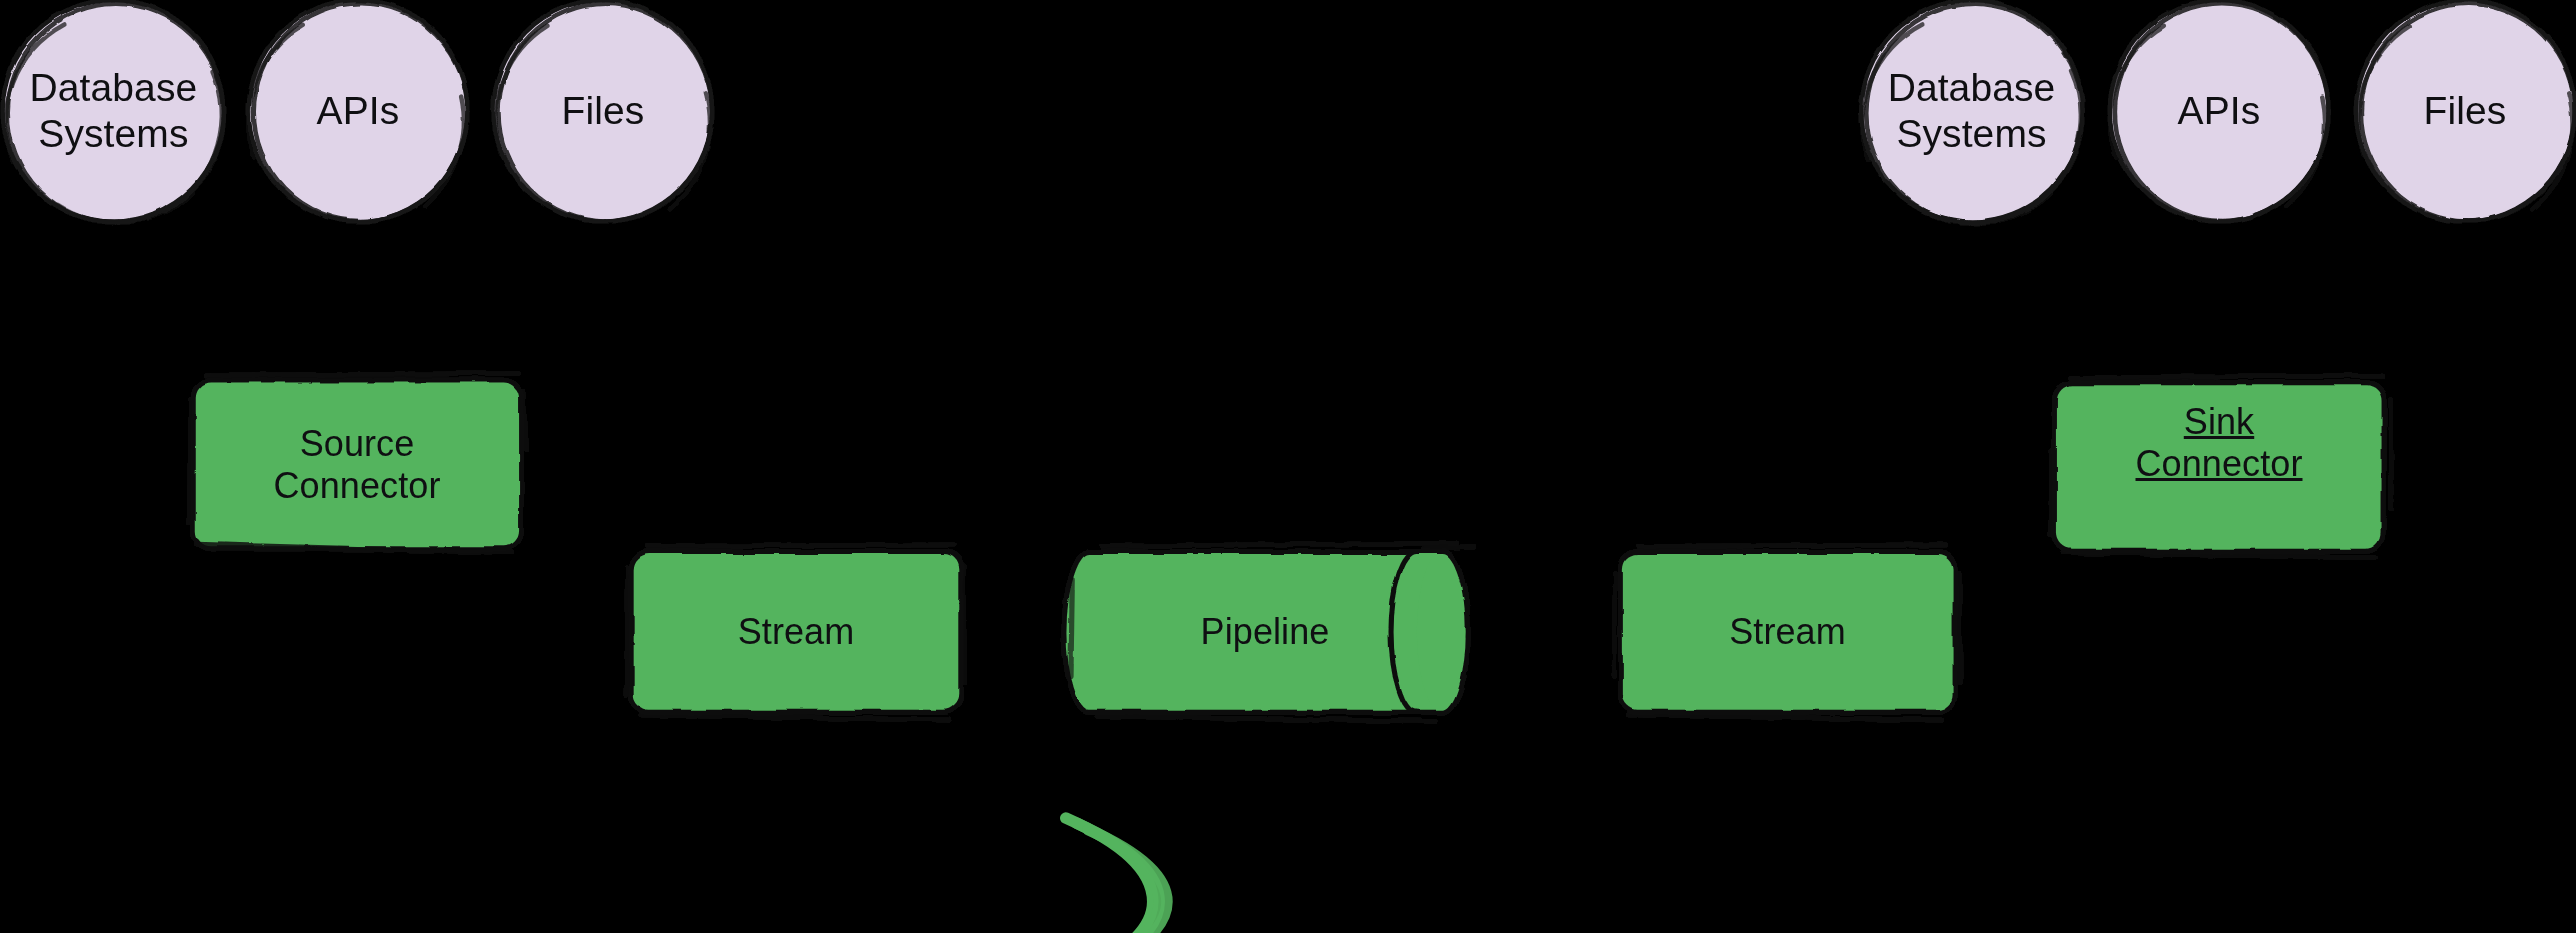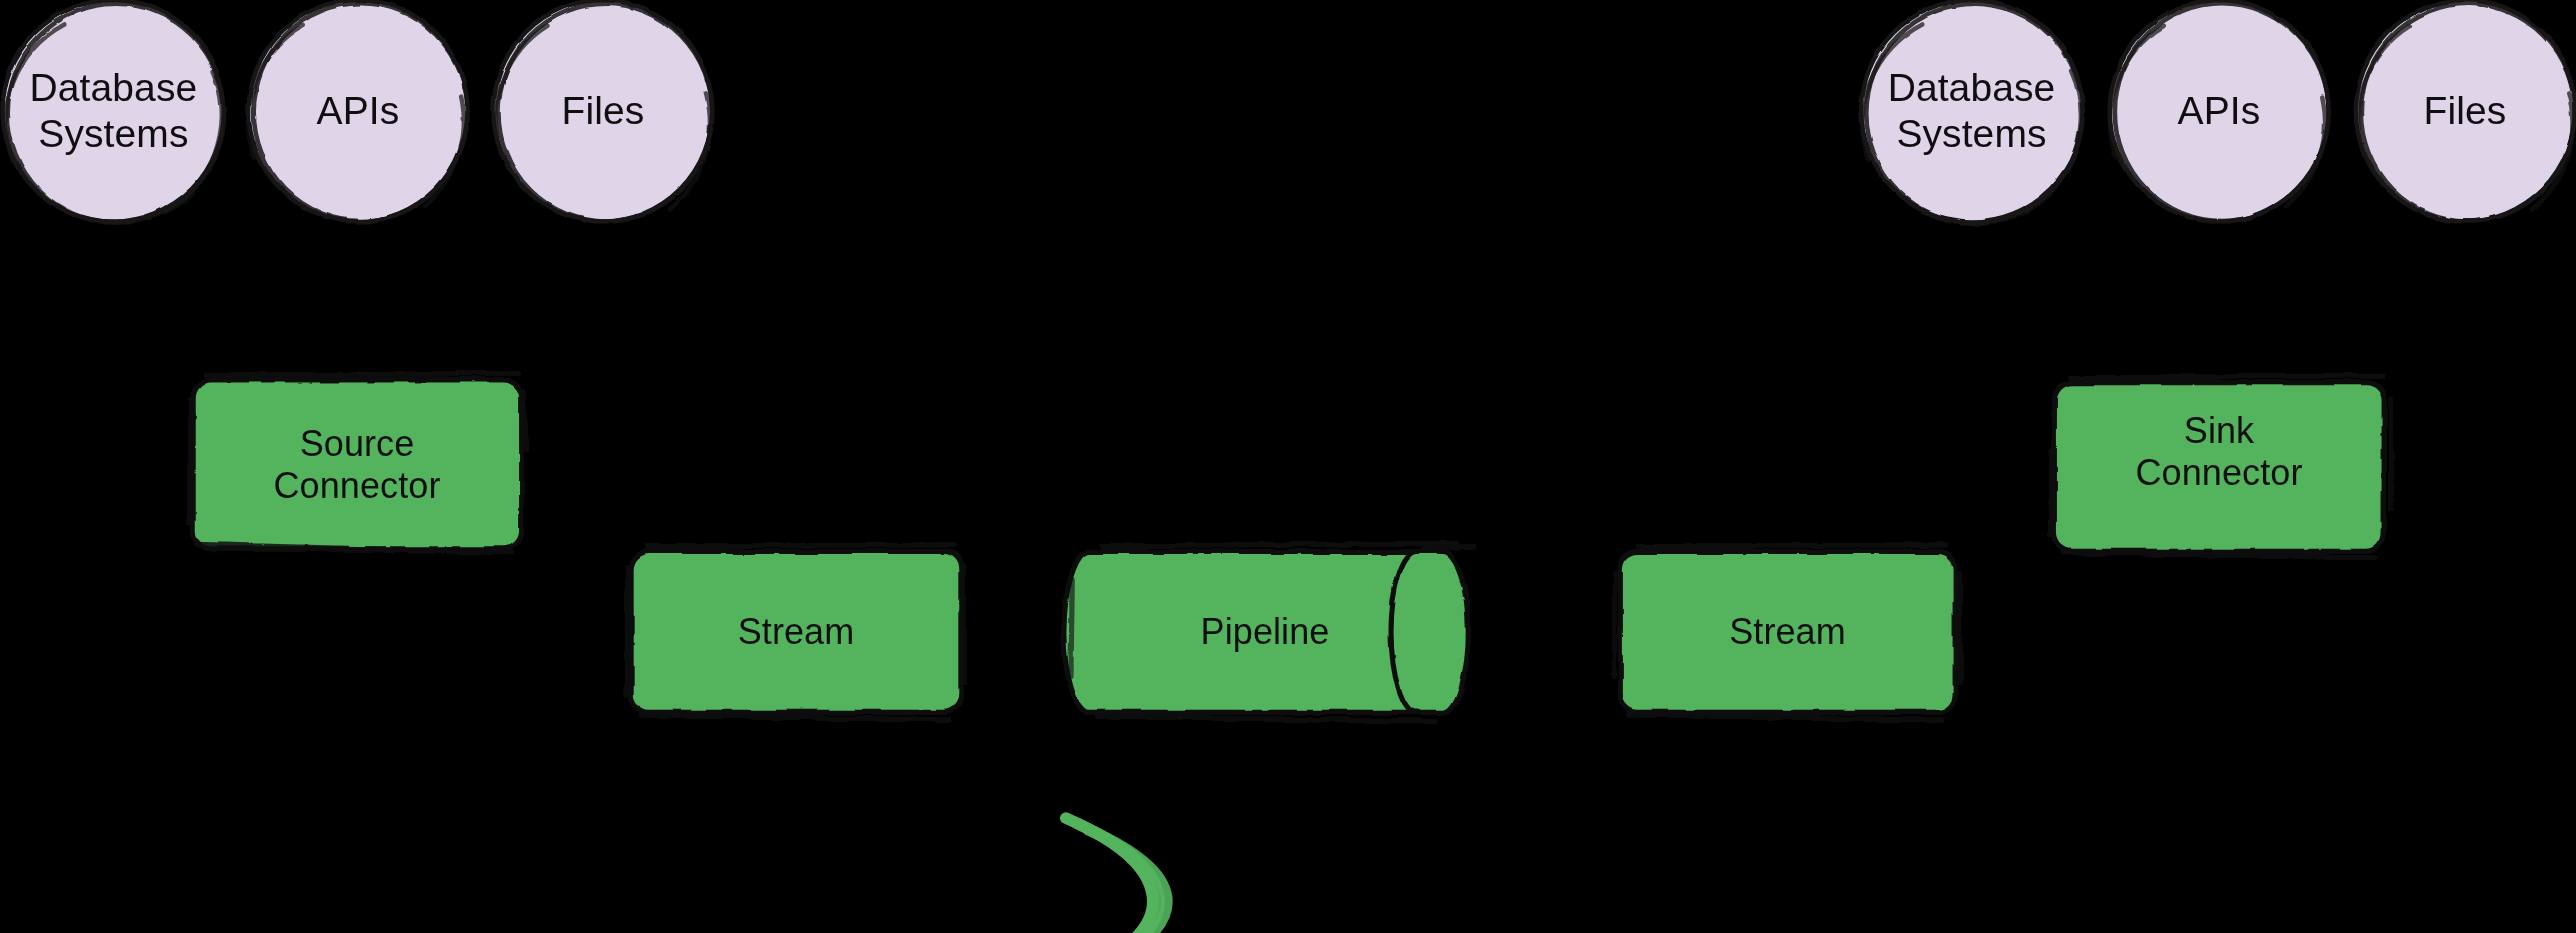--- a/index.html
+++ b/index.html
@@ -225,21 +225,21 @@
 
   <div class="node-label box-label" style="left:193px; top:397px; width:328px; height:135px;">Source
 Connector</div>
 
   <div class="node-label box-label" style="left:631px; top:580px; width:330px; height:103px;">Stream</div>
 
   <div class="node-label box-label" style="left:1072px; top:580px; width:386px; height:103px;">Pipeline</div>
 
   <div class="node-label box-label" style="left:1620px; top:580px; width:335px; height:103px;">Stream</div>
 
-  <div class="node-label box-label" style="left:2054px; top:384px; width:330px; height:135px;">Sink
+  <div class="node-label box-label" style="left:2054px; top:375px; width:330px; height:135px;text-decoration:underline;">Sink
 Connector</div>
 
   <div class="hit" style="left:2.6px;    top:0px;   width:222px; height:222px; border-radius:50%;"></div>
   <div class="hit" style="left:249px;  top:0px;   width:219px; height:222px; border-radius:50%;"></div>
   <div class="hit" style="left:493px;  top:0px;   width:219px; height:222px; border-radius:50%;"></div>
 
   <div class="hit" style="left:1861px; top:0px;   width:222px; height:222px; border-radius:50%;"></div>
   <div class="hit" style="left:2110px; top:0px;   width:219px; height:222px; border-radius:50%;"></div>
   <div class="hit" style="left:2356px; top:0px;   width:219px; height:222px; border-radius:50%;"></div>
 

